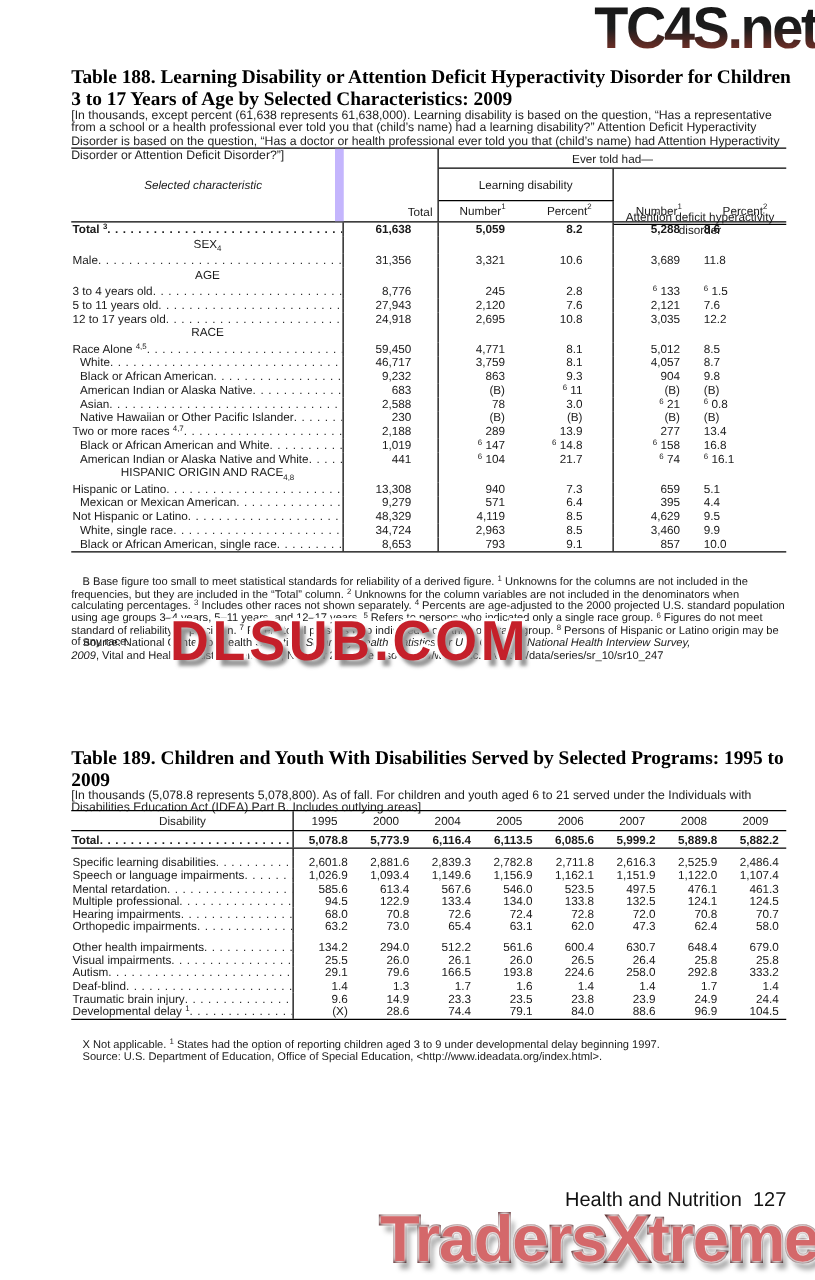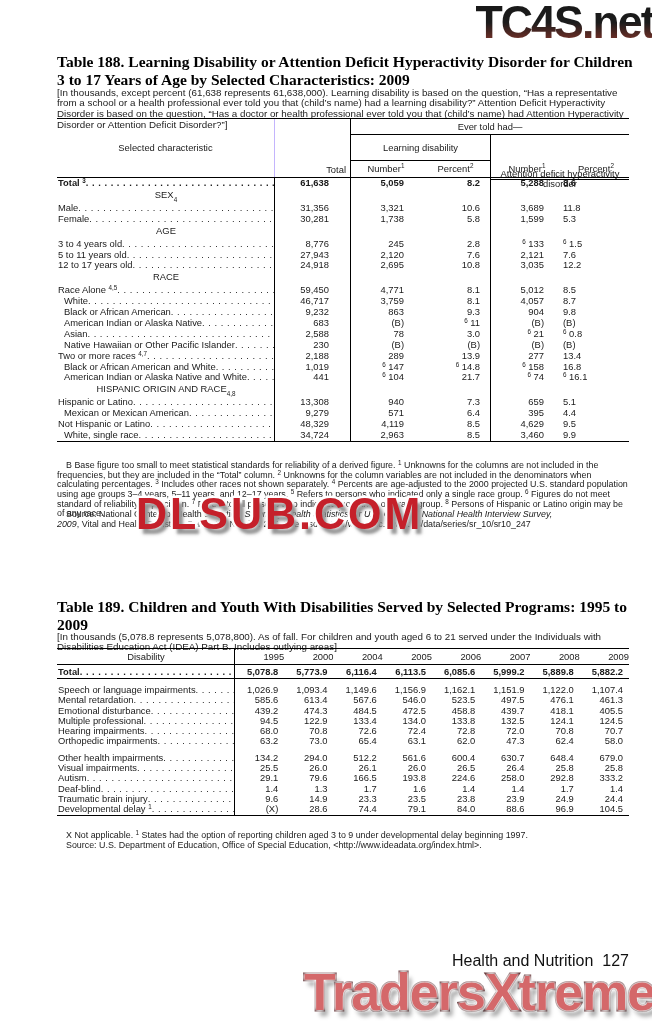--- a/index.html
+++ b/index.html
@@ -29,38 +29,38 @@
   .note189{top:622px;}
 
   sup{font-size:6.3px;line-height:0;vertical-align:baseline;position:relative;top:-3px;}
 
   
   .t188{position:absolute;left:57px;top:118px;width:572px;border-top:1px solid #000;
         border-bottom:1px solid #000;font-size:9.4px;}
   .t188 .hd{display:grid;grid-template-columns:218px 76px 70px 70px 72px 66px;
         grid-template-rows:16px 26px 16px;border-bottom:1px solid #000;}
   .hc{display:flex;align-items:center;justify-content:center;text-align:center;line-height:10px;}
-  .hc-char{grid-column:1;grid-row:1/4;border-right:1px solid #c4b5fd;}
+  .hc-char{grid-column:1;grid-row:1/4;border-right:7px solid #c4b5fd;font-style:italic;}
   .hc-total{grid-column:2;grid-row:1/4;border-right:1px solid #000;align-items:flex-end;
             justify-content:flex-end;padding:0 4px 2px 0;}
   .hc-group{grid-column:3/7;grid-row:1;border-bottom:1px solid #000;}
   .hc-ld{grid-column:3/5;grid-row:2;border-bottom:1px solid #000;border-right:1px solid #000;}
   .hc-adhd{grid-column:5/7;grid-row:2;border-bottom:1px solid #000;padding:0 6px;margin-top:44px;}
   .hc-n1{grid-column:3;grid-row:3;}
   .hc-p1{grid-column:4;grid-row:3;border-right:1px solid #000;}
   .hc-n2{grid-column:5;grid-row:3;}
   .hc-p2{grid-column:6;grid-row:3;}
 
   .trow{display:flex;height:10.9px;line-height:10.9px;}
   .secrow{height:14px;line-height:17px;}
   .c{box-sizing:border-box;}
   .t188 .c1{width:218px;border-right:1px solid #000;display:flex;overflow:hidden;padding-left:1px;}
   .t188 .c2{width:76px;border-right:1px solid #000;text-align:right;padding-right:21px;}
   .t188 .c3{width:70px;text-align:right;padding-right:17px;}
-  .t188 .c4{width:70px;border-right:1px solid #000;text-align:right;padding-right:10px;}
+  .t188 .c4{width:70px;border-right:1px solid #000;text-align:right;padding-right:24px;}
   .t188 .c5{width:72px;text-align:right;padding-right:19px;}
   .t188 .c6{width:66px;text-align:left;padding-right:8px;}
   .sec{justify-content:center;text-align:center;align-items:flex-end;}
   .b{font-weight:bold;}
   .lbl{white-space:nowrap;}
   .ind1{padding-left:6px;}
   .dots{flex:1;overflow:hidden;white-space:nowrap;}
   .dots::before{content:" . . . . . . . . . . . . . . . . . . . . . . . . . . . . . . . . . . . . . . . . . . . . . . . . . . . . . . . .";letter-spacing:.5px;}
 
   
@@ -71,21 +71,21 @@
   .indent{text-indent:9px;}
   .fn i{font-style:italic;}
 
   
   .t189{position:absolute;left:57px;top:648px;width:572px;border-top:1px solid #000;
         border-bottom:1px solid #000;font-size:9.4px;}
   .t189 .hd{display:flex;height:15px;line-height:15px;border-bottom:1px solid #000;}
   .t189 .c1{width:178px;border-right:1px solid #000;display:flex;overflow:hidden;padding-left:1px;}
   .t189 .hd .c1{justify-content:center;}
   .t189 .cy{width:49.25px;text-align:right;padding-right:6px;}
-  .t189 .hd .cy{padding-right:0;}
+  .t189 .hd .cy{text-align:center;padding-right:0;}
   .t189 .trow{height:10.3px;line-height:10.3px;}
   .t189 .totrow{height:13px;line-height:13px;border-bottom:1px solid #000;}
   .t189 .gaprow{height:6px;}
 
   
   .foot-right{position:absolute;top:952px;right:23px;font-size:16px;color:#111;white-space:pre;}
   .foot-credit{position:absolute;top:993px;left:57px;font-size:9.2px;color:#111;}
 </style>
 </head>
 <body>
@@ -133,31 +133,20 @@
           <div class="c c1">
             <span class="lbl ind0">Male</span>
             <span class="dots"></span>
           </div>
           <div class="c c2">31,356</div>
           <div class="c c3">3,321</div>
           <div class="c c4">10.6</div>
           <div class="c c5">3,689</div>
           <div class="c c6">11.8</div>
         </div>
-        <div class="trow">
-          <div class="c c1">
-            <span class="lbl ind0">Female</span>
-            <span class="dots"></span>
-          </div>
-          <div class="c c2">30,281</div>
-          <div class="c c3">1,738</div>
-          <div class="c c4">5.8</div>
-          <div class="c c5">1,599</div>
-          <div class="c c6">5.3</div>
-        </div>
         <div class="trow secrow">
           <div class="c c1 sec">AGE</div>
           <div class="c c2"></div>
           <div class="c c3"></div>
           <div class="c c4"></div>
           <div class="c c5"></div>
           <div class="c c6"></div>
         </div>
         <div class="trow">
           <div class="c c1">
@@ -343,20 +332,31 @@
         <div class="trow">
           <div class="c c1">
             <span class="lbl ind1">White, single race</span>
             <span class="dots"></span>
           </div>
           <div class="c c2">34,724</div>
           <div class="c c3">2,963</div>
           <div class="c c4">8.5</div>
           <div class="c c5">3,460</div>
           <div class="c c6">9.9</div>
+        </div>
+        <div class="trow">
+          <div class="c c1">
+            <span class="lbl ind1">Black or African American, single race</span>
+            <span class="dots"></span>
+          </div>
+          <div class="c c2">8,653</div>
+          <div class="c c3">793</div>
+          <div class="c c4">9.1</div>
+          <div class="c c5">857</div>
+          <div class="c c6">10.0</div>
         </div>
       </div>
   </div>
 
   <p class="fn fn188 indent">B Base figure too small to meet statistical standards for reliability of a derived figure. <sup>1</sup> Unknowns for the columns are not included in the frequencies, but they are included in the “Total” column. <sup>2</sup> Unknowns for the column variables are not included in the denominators when calculating percentages. <sup>3</sup> Includes other races not shown separately. <sup>4</sup> Percents are age-adjusted to the 2000 projected U.S. standard population using age groups 3–4 years, 5–11 years, and 12–17 years. <sup>5</sup> Refers to persons who indicated only a single race group. <sup>6</sup> Figures do not meet standard of reliability or precision. <sup>7</sup> Refers to all persons who indicated more than one race group. <sup>8</sup> Persons of Hispanic or Latino origin may be of any race.</p>
   <div class="fn src188" id="src188">
       <div class="indent">Source: National Center for Health Statistics, <i>Summary Health Statistics for U.S. Children: National Health Interview Survey,</i></div>
       <div><i>2009</i>, Vital and Health Statistics, Series 10, Number 247. See also &lt;http://www.cdc.gov/nchs/data/series/sr_10/sr10_247</div>
     </div>
 
@@ -390,20 +390,34 @@
           <div class="c cy">6,085.6</div>
           <div class="c cy">5,999.2</div>
           <div class="c cy">5,889.8</div>
           <div class="c cy">5,882.2</div>
         </div>
         <div class="trow gaprow">
           <div class="c c1"></div>
         </div>
         <div class="trow">
           <div class="c c1">
+            <span class="lbl">Specific learning disabilities</span>
+            <span class="dots"></span>
+          </div>
+          <div class="c cy">2,601.8</div>
+          <div class="c cy">2,881.6</div>
+          <div class="c cy">2,839.3</div>
+          <div class="c cy">2,782.8</div>
+          <div class="c cy">2,711.8</div>
+          <div class="c cy">2,616.3</div>
+          <div class="c cy">2,525.9</div>
+          <div class="c cy">2,486.4</div>
+        </div>
+        <div class="trow">
+          <div class="c c1">
             <span class="lbl">Speech or language impairments</span>
             <span class="dots"></span>
           </div>
           <div class="c cy">1,026.9</div>
           <div class="c cy">1,093.4</div>
           <div class="c cy">1,149.6</div>
           <div class="c cy">1,156.9</div>
           <div class="c cy">1,162.1</div>
           <div class="c cy">1,151.9</div>
           <div class="c cy">1,122.0</div>
@@ -418,34 +432,20 @@
           <div class="c cy">613.4</div>
           <div class="c cy">567.6</div>
           <div class="c cy">546.0</div>
           <div class="c cy">523.5</div>
           <div class="c cy">497.5</div>
           <div class="c cy">476.1</div>
           <div class="c cy">461.3</div>
         </div>
         <div class="trow">
           <div class="c c1">
-            <span class="lbl">Emotional disturbance</span>
-            <span class="dots"></span>
-          </div>
-          <div class="c cy">439.2</div>
-          <div class="c cy">474.3</div>
-          <div class="c cy">484.5</div>
-          <div class="c cy">472.5</div>
-          <div class="c cy">458.8</div>
-          <div class="c cy">439.7</div>
-          <div class="c cy">418.1</div>
-          <div class="c cy">405.5</div>
-        </div>
-        <div class="trow">
-          <div class="c c1">
             <span class="lbl">Multiple professional</span>
             <span class="dots"></span>
           </div>
           <div class="c cy">94.5</div>
           <div class="c cy">122.9</div>
           <div class="c cy">133.4</div>
           <div class="c cy">134.0</div>
           <div class="c cy">133.8</div>
           <div class="c cy">132.5</div>
           <div class="c cy">124.1</div>

